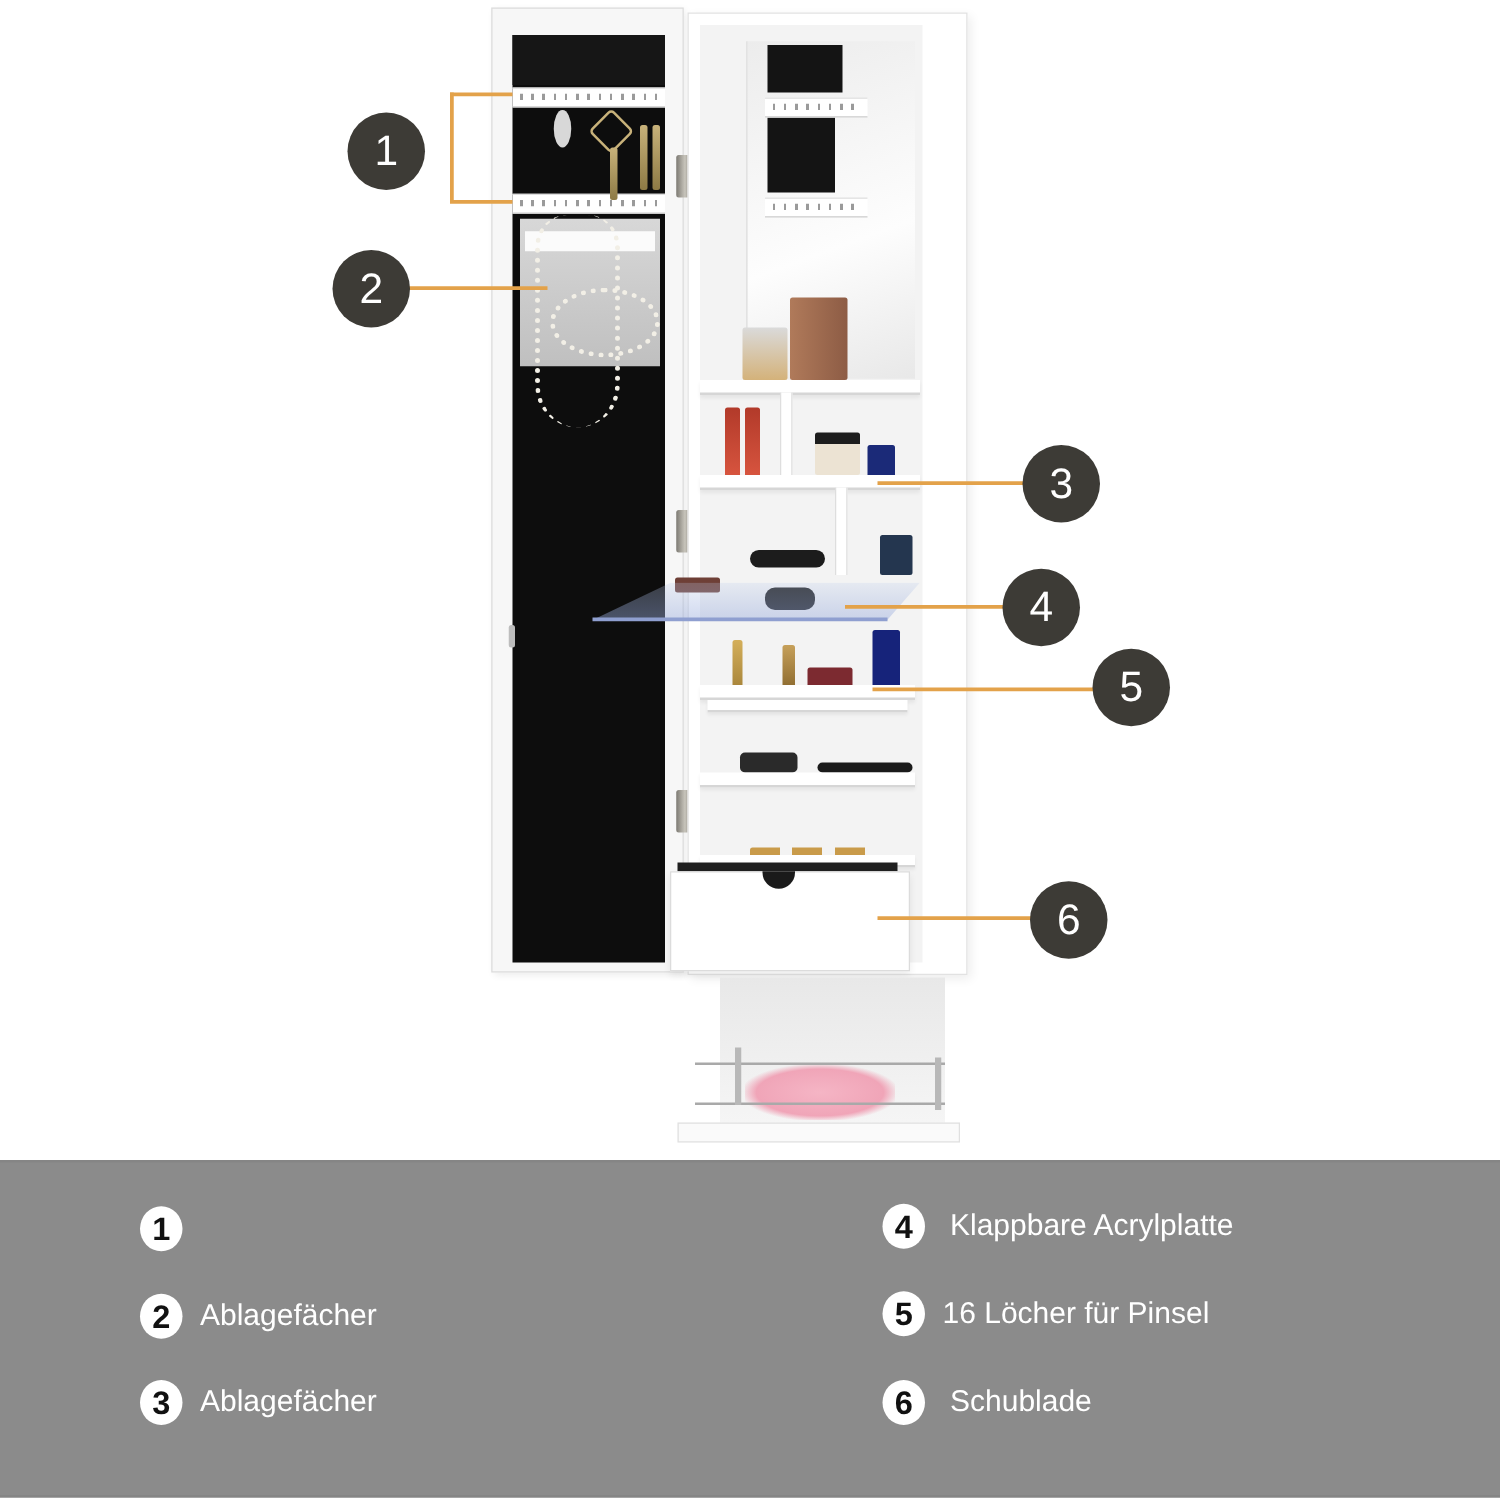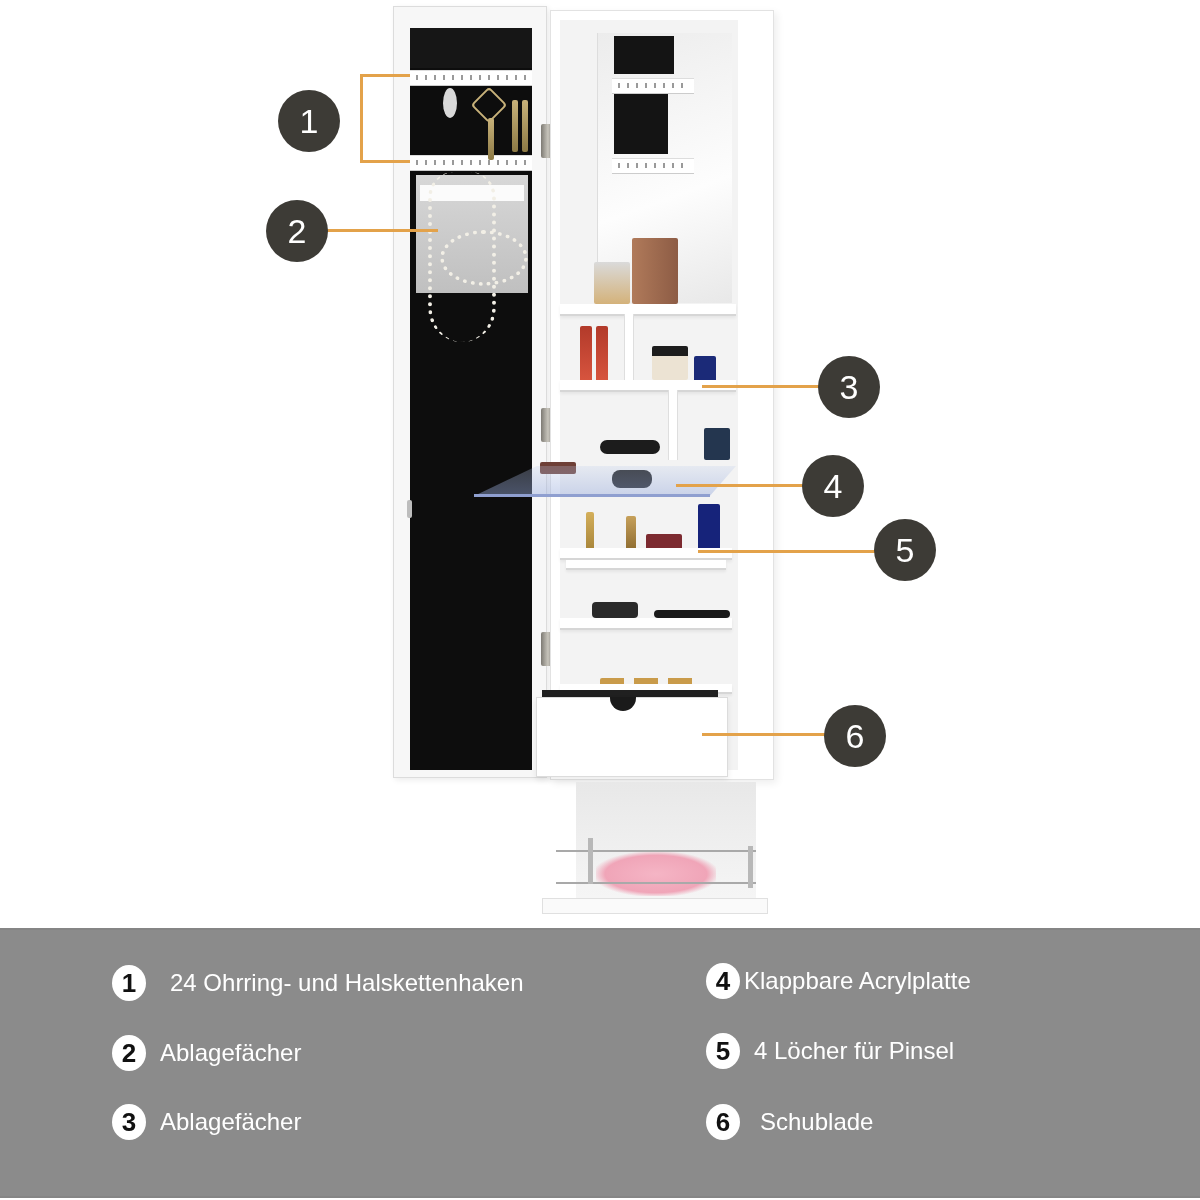--- a/index.html
+++ b/index.html
@@ -170,36 +170,35 @@
   </div>
 
 <div class="abs leader" style="left:702px;top:733px;width:126px;height:3px;"></div>
 <div class="abs callout" style="left:824px;top:705px;">
     <span>6</span>
   </div>
 
 <div class="abs legend">
   <div class="legend-item" style="left:112px;top:33px;">
     <div class="legend-badge">1</div>
-    <div class="legend-text" style="margin-left:24px;">24 Ohrring- und Halskettenhaken</div>
   </div>
   <div class="legend-item" style="left:112px;top:103px;">
     <div class="legend-badge">2</div>
     <div class="legend-text">Ablagefächer</div>
   </div>
   <div class="legend-item" style="left:112px;top:172px;">
     <div class="legend-badge">3</div>
     <div class="legend-text">Ablagefächer</div>
   </div>
 
   <div class="legend-item" style="left:706px;top:31px;">
     <div class="legend-badge">4</div>
-    <div class="legend-text" style="margin-left:4px;">Klappbare Acrylplatte</div>
+    <div class="legend-text" style="margin-left:20px;">Klappbare Acrylplatte</div>
   </div>
   <div class="legend-item" style="left:706px;top:101px;">
     <div class="legend-badge">5</div>
-    <div class="legend-text">4 Löcher für Pinsel</div>
+    <div class="legend-text">16 Löcher für Pinsel</div>
   </div>
   <div class="legend-item" style="left:706px;top:172px;">
     <div class="legend-badge">6</div>
     <div class="legend-text" style="margin-left:20px;">Schublade</div>
   </div>
 </div>
 
 </body></html>

